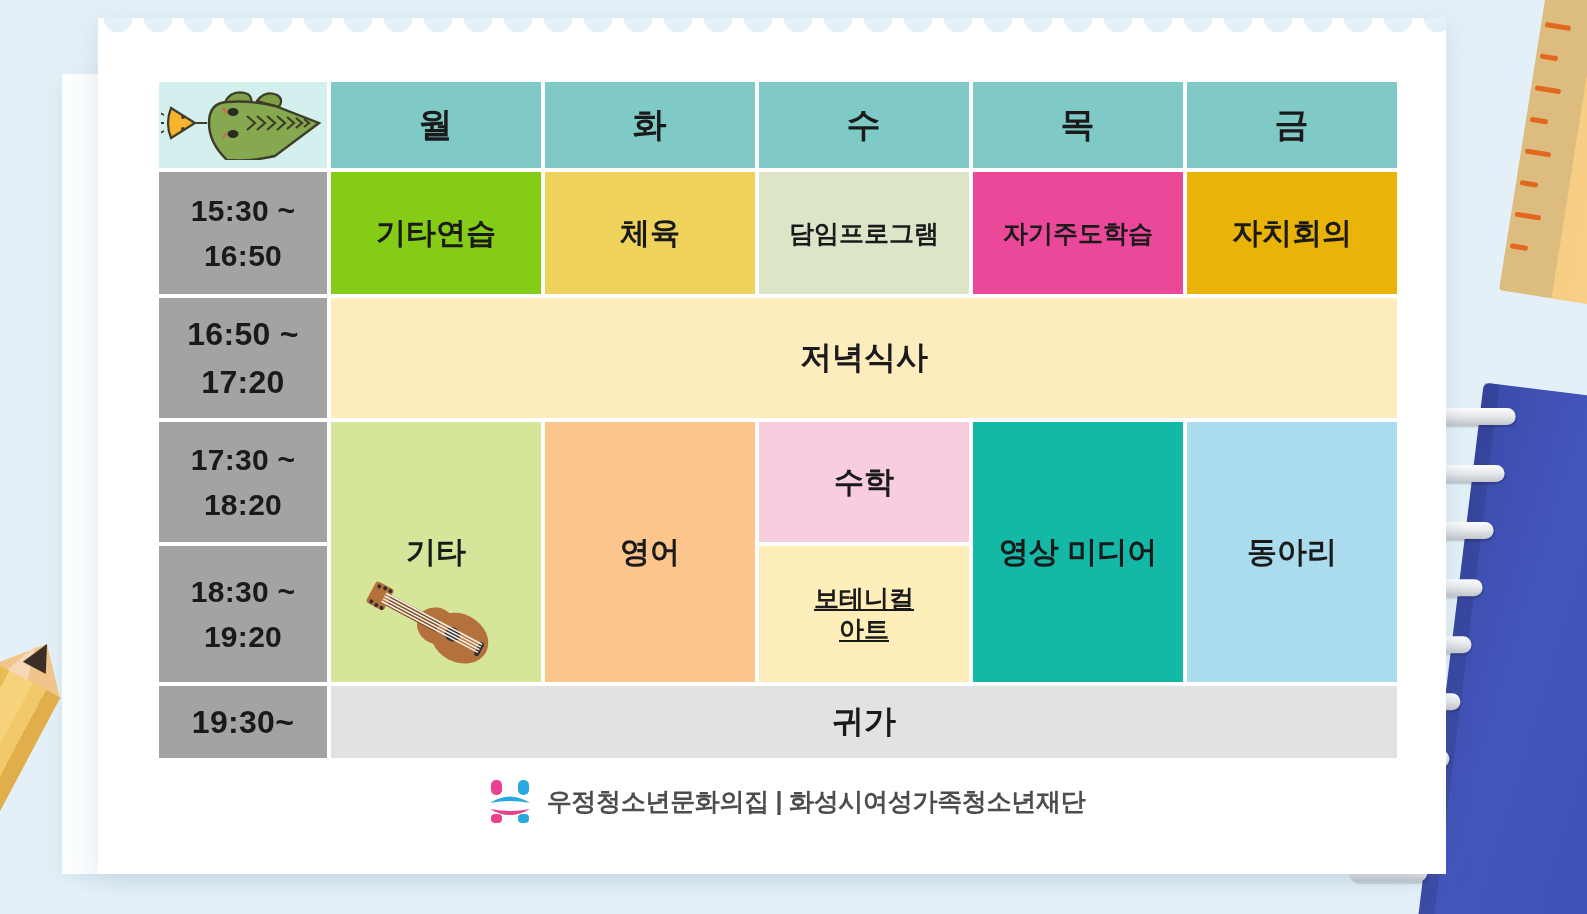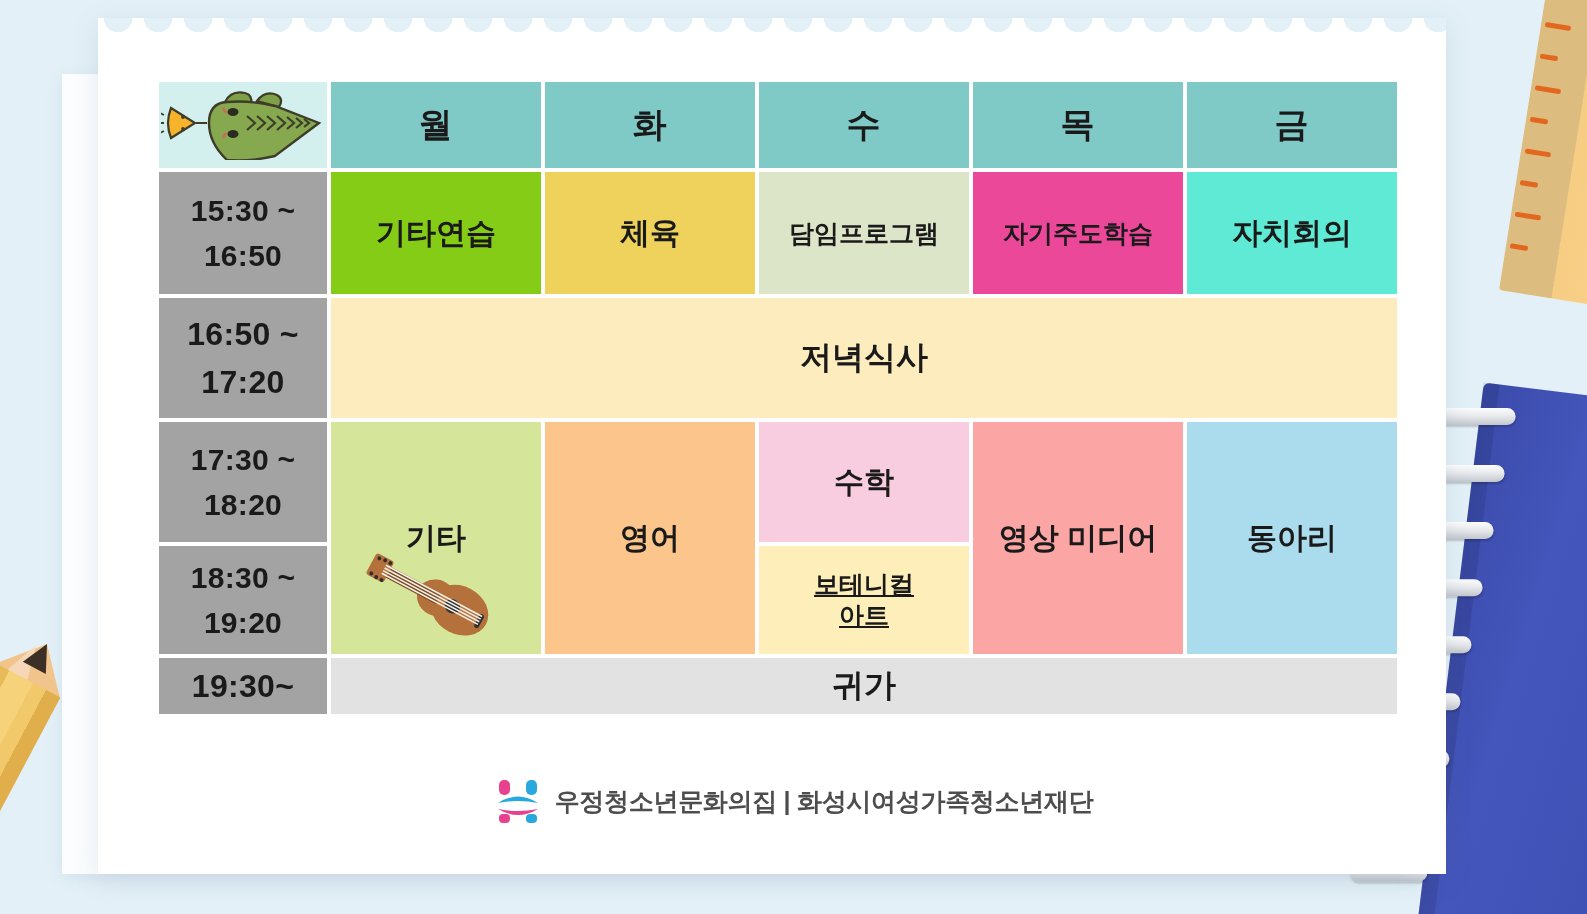--- a/index.html
+++ b/index.html
@@ -199,42 +199,42 @@
     color: #ffffff;
     font-size: 26px;
     line-height: 1.5;
     letter-spacing: .3px;
   }
 
   
   .r1 { height: 122px; font-size: 30px; }
   .dinner { height: 120px; font-size: 32px; }
   .r3 { height: 120px; font-size: 30px; }
-  .r4 { height: 108px; font-size: 30px; }
-  .r5 { height: 56px;  font-size: 32px; }
+  .r4 { height: 136px; font-size: 30px; }
+  .r5 { height: 72px;  font-size: 32px; }
 
   .sub-small { font-size: 25px; }
 
   .cell-guitar-art {
     position: relative;
   }
   .guitar-svg {
     position: absolute;
     left: 28px;
     bottom: 6px;
     width: 148px;
     height: 104px;
   }
 
   .two-line { line-height: 1.25; text-decoration: underline; }
 
   
   .footer {
     position: absolute;
-    left: 12px;
+    left: 4px;
     top: 758px;
     width: 1348px;
     display: flex;
     align-items: center;
     justify-content: center;
     gap: 14px;
     z-index: 4;
     padding-left: 20px;
   }
   .logo-mark { width: 46px; height: 50px; flex: 0 0 auto; }
@@ -346,21 +346,21 @@
 
           <tr>
             <td class="timecell r1">
               <div>15:30 ~</div>
               <div>16:50</div>
             </td>
             <td class="r1" style="background:#84cc16">기타연습</td>
             <td class="r1" style="background:#eed25c">체육</td>
             <td class="r1 sub-small" style="background:#dde5c8">담임프로그램</td>
             <td class="r1 sub-small" style="background:#ec4899">자기주도학습</td>
-            <td class="r1" style="background:#5eead4">자치회의</td>
+            <td class="r1" style="background:#eab308">자치회의</td>
           </tr>
 
           <tr>
             <td class="timecell dinner">
               <div>16:50 ~</div>
               <div>17:20</div>
             </td>
             <td class="dinner" colspan="5" style="background:#fcecbe">저녁식사</td>
           </tr>
 
@@ -399,21 +399,21 @@
                     <line x1="18" y1="53" x2="127" y2="53"></line>
                     <line x1="18" y1="56" x2="127" y2="56"></line>
                   </g>
                 </g>
               </svg>
             </td>
 
             <td rowspan="2" style="background:#fbc58c; font-size:30px">영어</td>
             <td class="r3" style="background:#f9cde0">수학</td>
 
-            <td rowspan="2" style="background:#fca5a5; font-size:30px">영상 미디어</td>
+            <td rowspan="2" style="background:#14b8a6; font-size:30px">영상 미디어</td>
 
             <td rowspan="2" style="background:#aadcee; font-size:30px">동아리</td>
           </tr>
 
           <tr>
             <td class="timecell r4">
               <div>18:30 ~</div>
               <div>19:20</div>
             </td>
             <td class="r4 two-line sub-small" style="background:#fdeeba">

